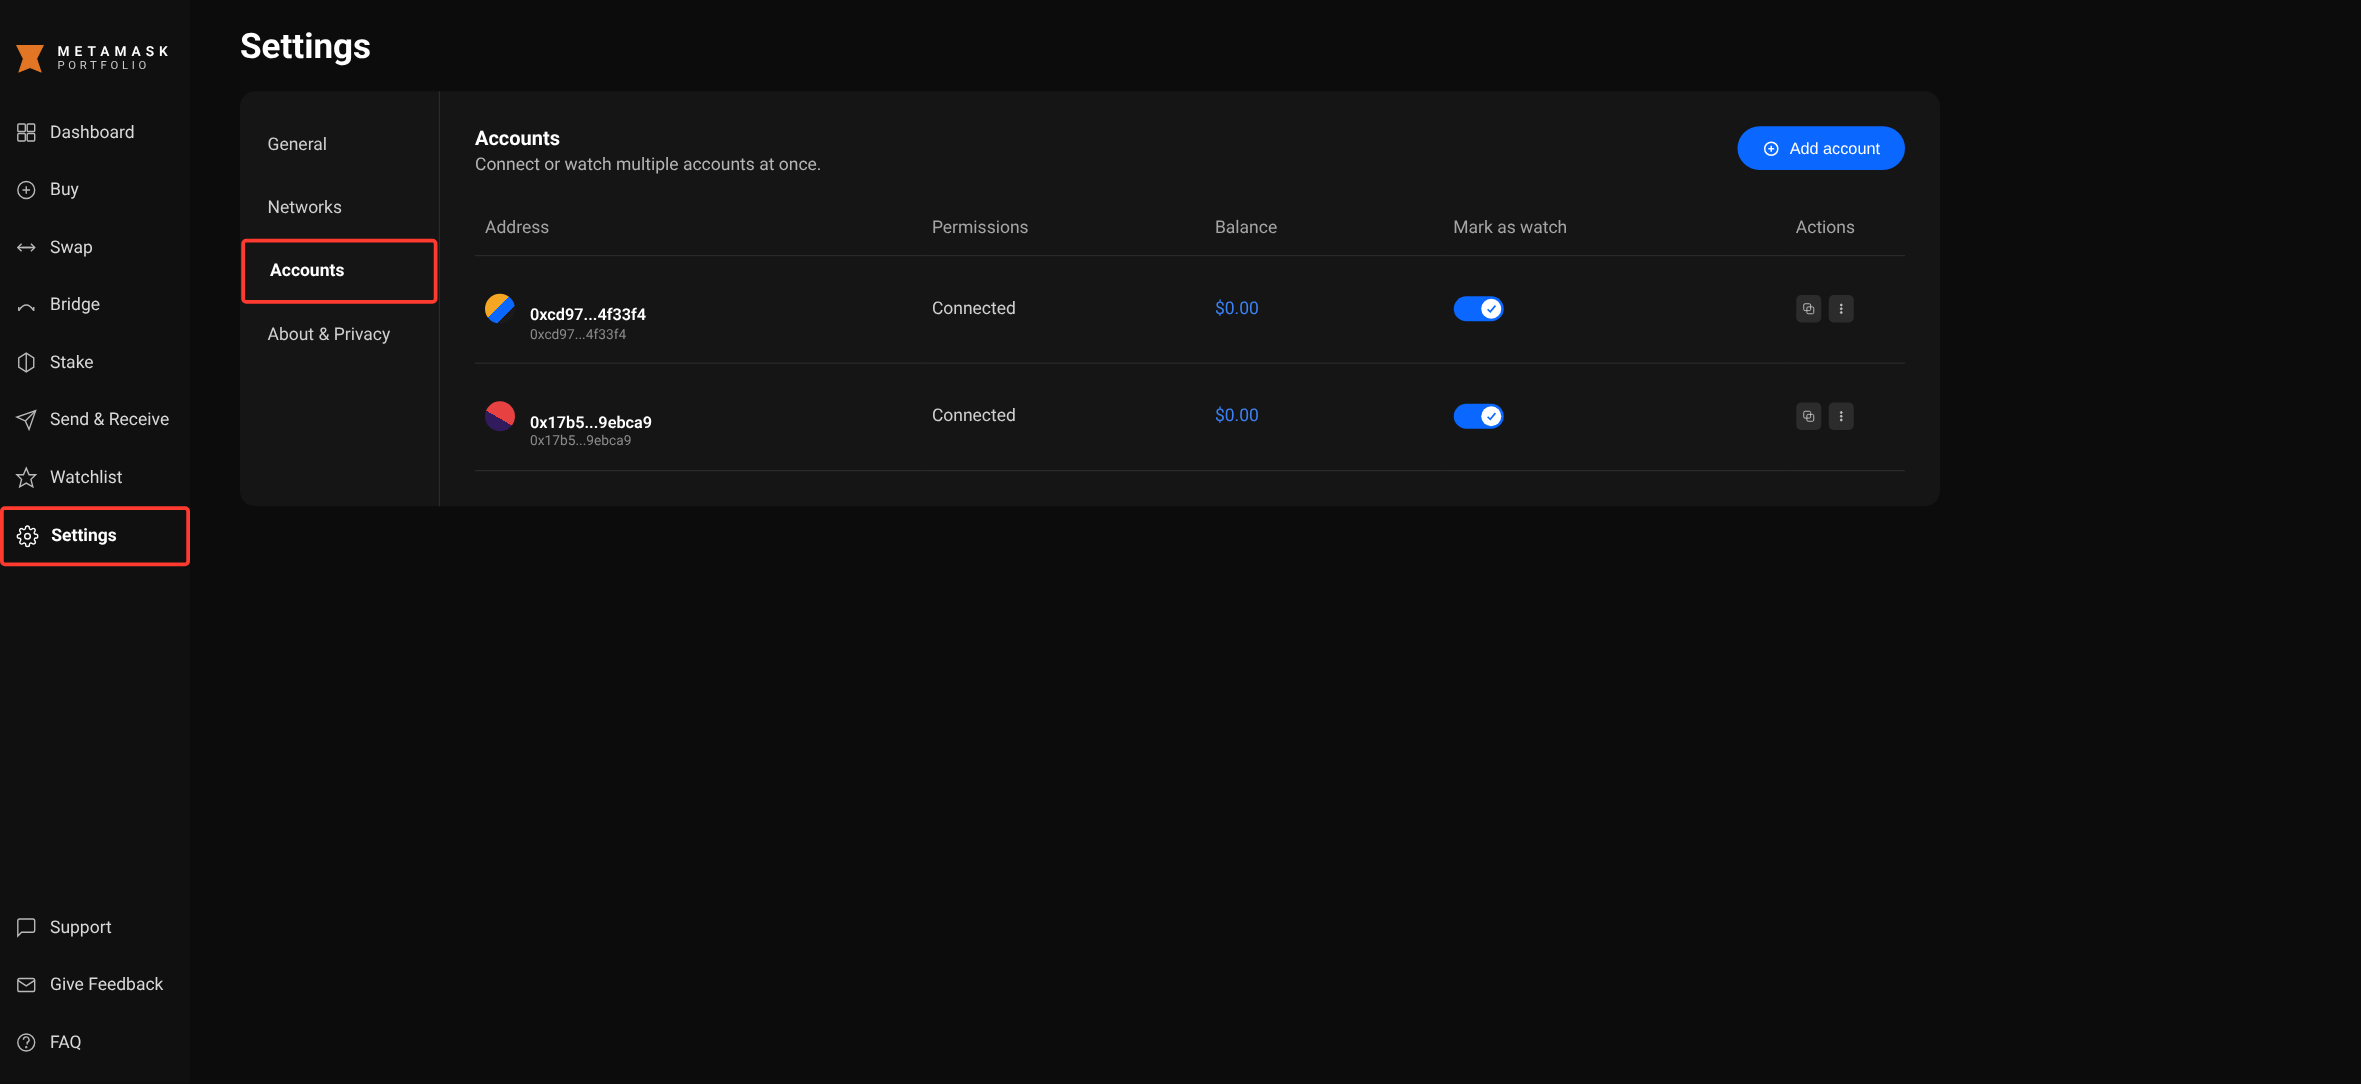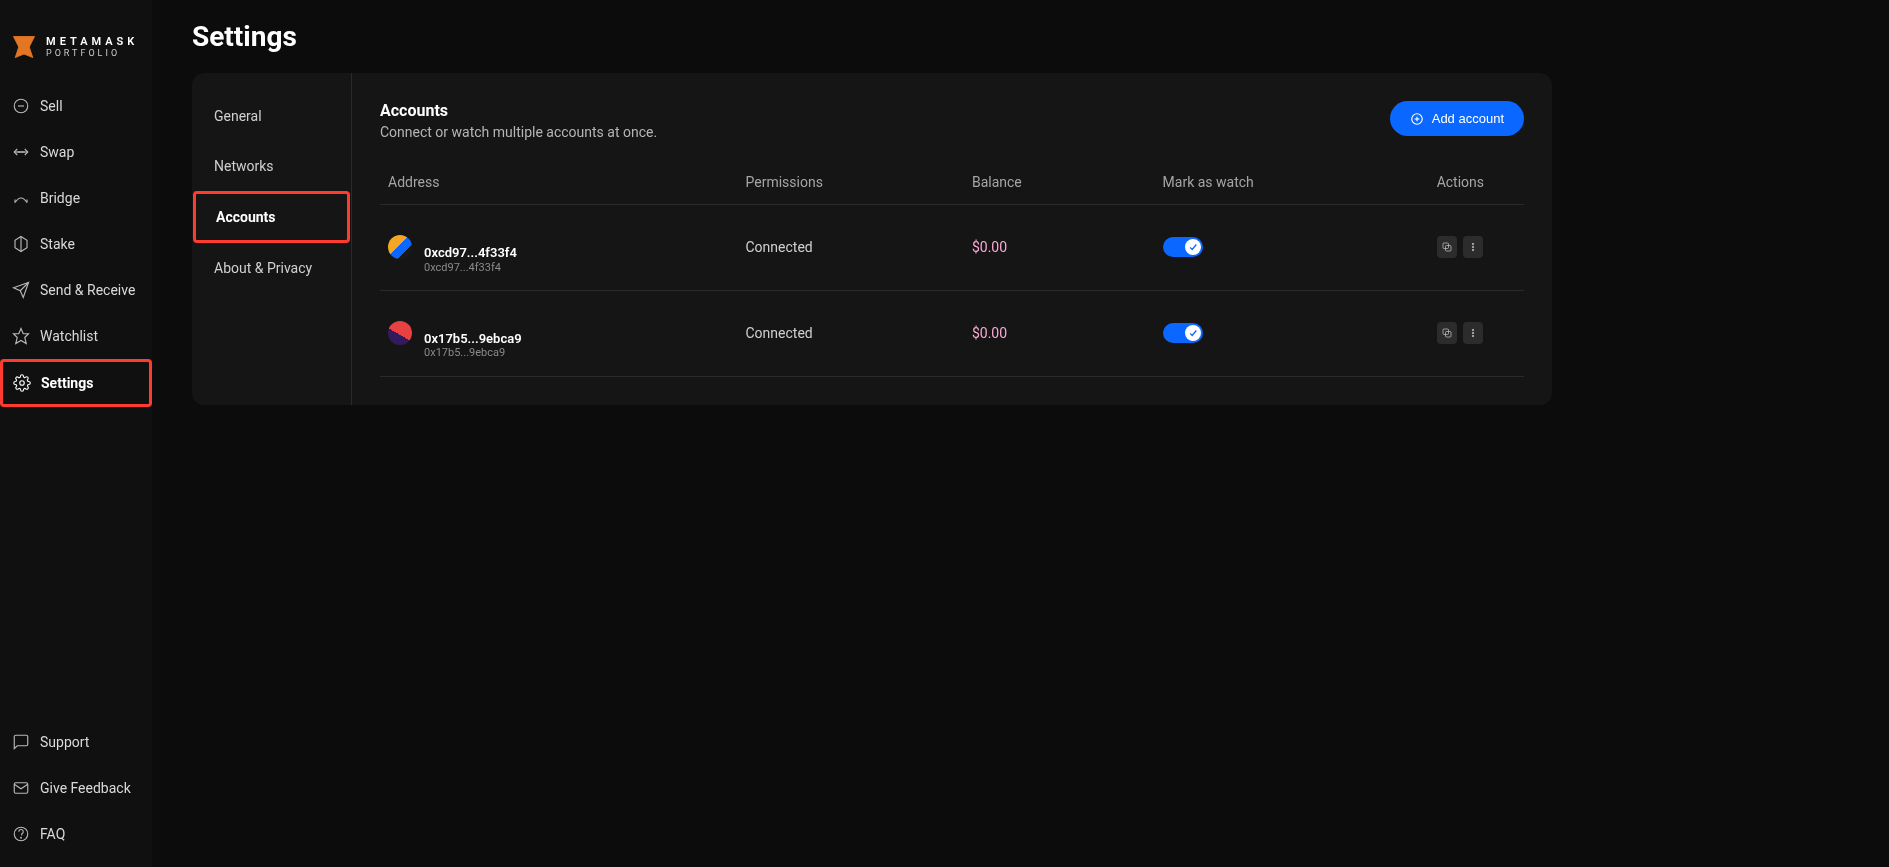--- a/index.html
+++ b/index.html
@@ -227,21 +227,21 @@
     }
     .addr-sub {
       font-size: 11px;
       color: #8a8a8a;
     }
     .perm-cell {
       color: #d0d0d0;
       font-size: 13px;
     }
     .bal-cell {
-      color: #f9a8d4;
+      color: #3b82f6;
       font-size: 13px;
     }
     .toggle {
       width: 40px;
       height: 20px;
       background: #0a67ff;
       border-radius: 10px;
       position: relative;
       display: inline-flex;
       align-items: center;
@@ -307,25 +307,37 @@
       <span class="logo-text">
         <span class="logo-text-main">METAMASK</span>
         <span class="logo-text-sub">PORTFOLIO</span>
       </span>
     </div>
 
     <nav class="nav">
       <div class="nav-item">
         <span class="nav-icon">
             <svg viewBox="0 0 24 24">
+              <rect x="3" y="3" width="8" height="8" rx="1"></rect>
+              <rect x="13" y="3" width="8" height="8" rx="1"></rect>
+              <rect x="3" y="13" width="8" height="8" rx="1"></rect>
+              <rect x="13" y="13" width="8" height="8" rx="1"></rect>
+            </svg>
+          </span>
+        <span>Dashboard</span>
+      </div>
+      <div class="nav-item">
+        <span class="nav-icon">
+            <svg viewBox="0 0 24 24">
               <circle cx="12" cy="12" r="9"></circle>
+              <line x1="12" y1="8" x2="12" y2="16"></line>
               <line x1="8" y1="12" x2="16" y2="12"></line>
             </svg>
           </span>
-        <span>Sell</span>
+        <span>Buy</span>
       </div>
       <div class="nav-item">
         <span class="nav-icon">
             <svg viewBox="0 0 24 24">
               <path d="M7 16l-4-4 4-4"></path>
               <path d="M3 12h14"></path>
               <path d="M17 8l4 4-4 4"></path>
               <path d="M21 12H7"></path>
             </svg>
           </span>

